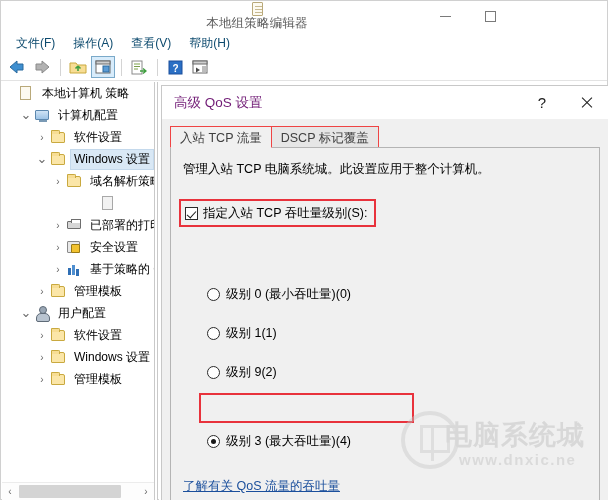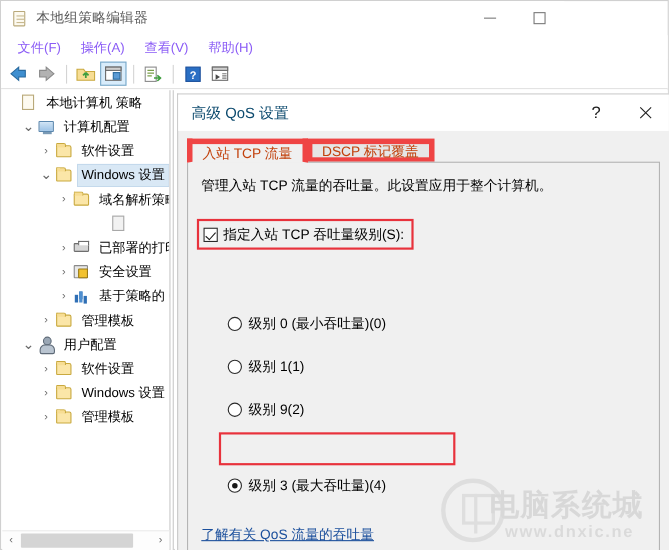--- a/index.html
+++ b/index.html
@@ -20,21 +20,21 @@
     width: 608px; height: 500px;
     background: #ffffff;
     border: 1px solid #d0d0d0;
   }
 
   
   #title-bar {
     position: absolute; left: 0; top: 0;
     width: 512px; height: 31px;
     background: #ffffff;
-    display: flex; align-items: center;
+    display: flex; align-items: center; flex-direction: column;
   }
   #app-icon {
     margin-left: 9px; margin-right: 8px;
     width: 15px; height: 16px; position: relative;
   }
   #app-icon .scroll-doc {
     position: absolute; left: 2px; top: 1px;
     width: 11px; height: 14px;
     background: #fdfaf0;
     border: 1px solid #b9a97a;
@@ -70,21 +70,21 @@
 
   
   #menu-bar {
     position: absolute; left: 0; top: 31px;
     width: 606px; height: 22px;
     background: #ffffff;
     display: flex; align-items: center;
     padding-left: 6px;
   }
   .menu-item {
-    font-size: 12px; color: #8b5cf6;
+    font-size: 12px; color: #0c4a6e;
     padding: 2px 9px;
     white-space: nowrap;
   }
 
   
   #toolbar {
     position: absolute; left: 0; top: 53px;
     width: 606px; height: 27px;
     background: #ffffff;
     display: flex; align-items: center;
@@ -263,21 +263,21 @@
     border-right: none; border-bottom: none;
   }
   #dlg-title-bar {
     position: absolute; left: 0; top: 0;
     width: 446px; height: 33px;
     background: #ffffff;
     display: flex; align-items: center;
   }
   #dlg-title {
     margin-left: 12px;
-    font-size: 13.5px; color: #0c4a6e;
+    font-size: 13.5px; color: #701a75;
   }
   #dlg-btns { position: absolute; right: 0; top: 0; height: 33px; display: flex; }
   .dlg-btn {
     width: 44px; height: 33px;
     display: flex; align-items: center; justify-content: center;
     font-size: 15px; color: #202020;
   }
   .x-glyph { position: relative; width: 13px; height: 13px; }
   .x-glyph:before, .x-glyph:after {
     content:""; position:absolute; left:0; top:6px;
@@ -289,22 +289,22 @@
   
   #tab-strip {
     position: absolute; left: 8px; top: 40px;
     width: 430px; height: 22px;
     display: flex; align-items: flex-end;
   }
   .tab {
     height: 22px;
     padding: 2px 9px 0 9px;
     display: flex; align-items: center;
-    font-size: 12.5px; color: #c2410c;
-    border: 5px solid #ef4444;
+    font-size: 12.5px; color: #404040;
+    border: 1px solid #ef4444;
     background: #e6e6e6;
     margin-right: -1px;
   }
   .tab.active {
     background: #f0f0f0;
     border-bottom: 1px solid #f0f0f0;
     position: relative; z-index: 2;
   }
 
   
@@ -368,21 +368,21 @@
 
   #help-link {
     position: absolute; left: 12px; top: 330px;
     font-size: 12.5px; color: #1b4f9c;
     text-decoration: underline;
     white-space: nowrap;
   }
 
   
   #watermark {
-    position: absolute; left: 400px; top: 432px;
+    position: absolute; left: 400px; top: 408px;
     width: 208px; height: 68px;
     pointer-events: none;
     opacity: 0.42;
     text-decoration: underline;
   }
   #watermark .wm-circle {
     position: absolute; left: 0px; top: 2px;
     width: 58px; height: 58px;
     border: 4px solid #c6c6c6;
     border-radius: 50%;
@@ -611,21 +611,21 @@
       </div>
     </div>
 
     <div id="tab-strip">
       <div class="tab active">入站 TCP 流量</div>
       <div class="tab">DSCP 标记覆盖</div>
     </div>
 
     <div id="tab-body">
 
-      <div id="desc-text">管理入站 TCP 流量的吞吐量。此设置应用于整个计算机。</div>
+      <div id="desc-text">管理入站 TCP 电脑系统城。此设置应用于整个计算机。</div>
 
       <div id="chk-highlight"></div>
       <div id="chk-row">
         <span class="checkbox checked"></span>
         <span>指定入站 TCP 吞吐量级别(S):</span>
       </div>
 
       <div class="radio-row" style="top:106px">
         <span class="radio"></span>
         <span>级别 0 (最小吞吐量)(0)</span>

